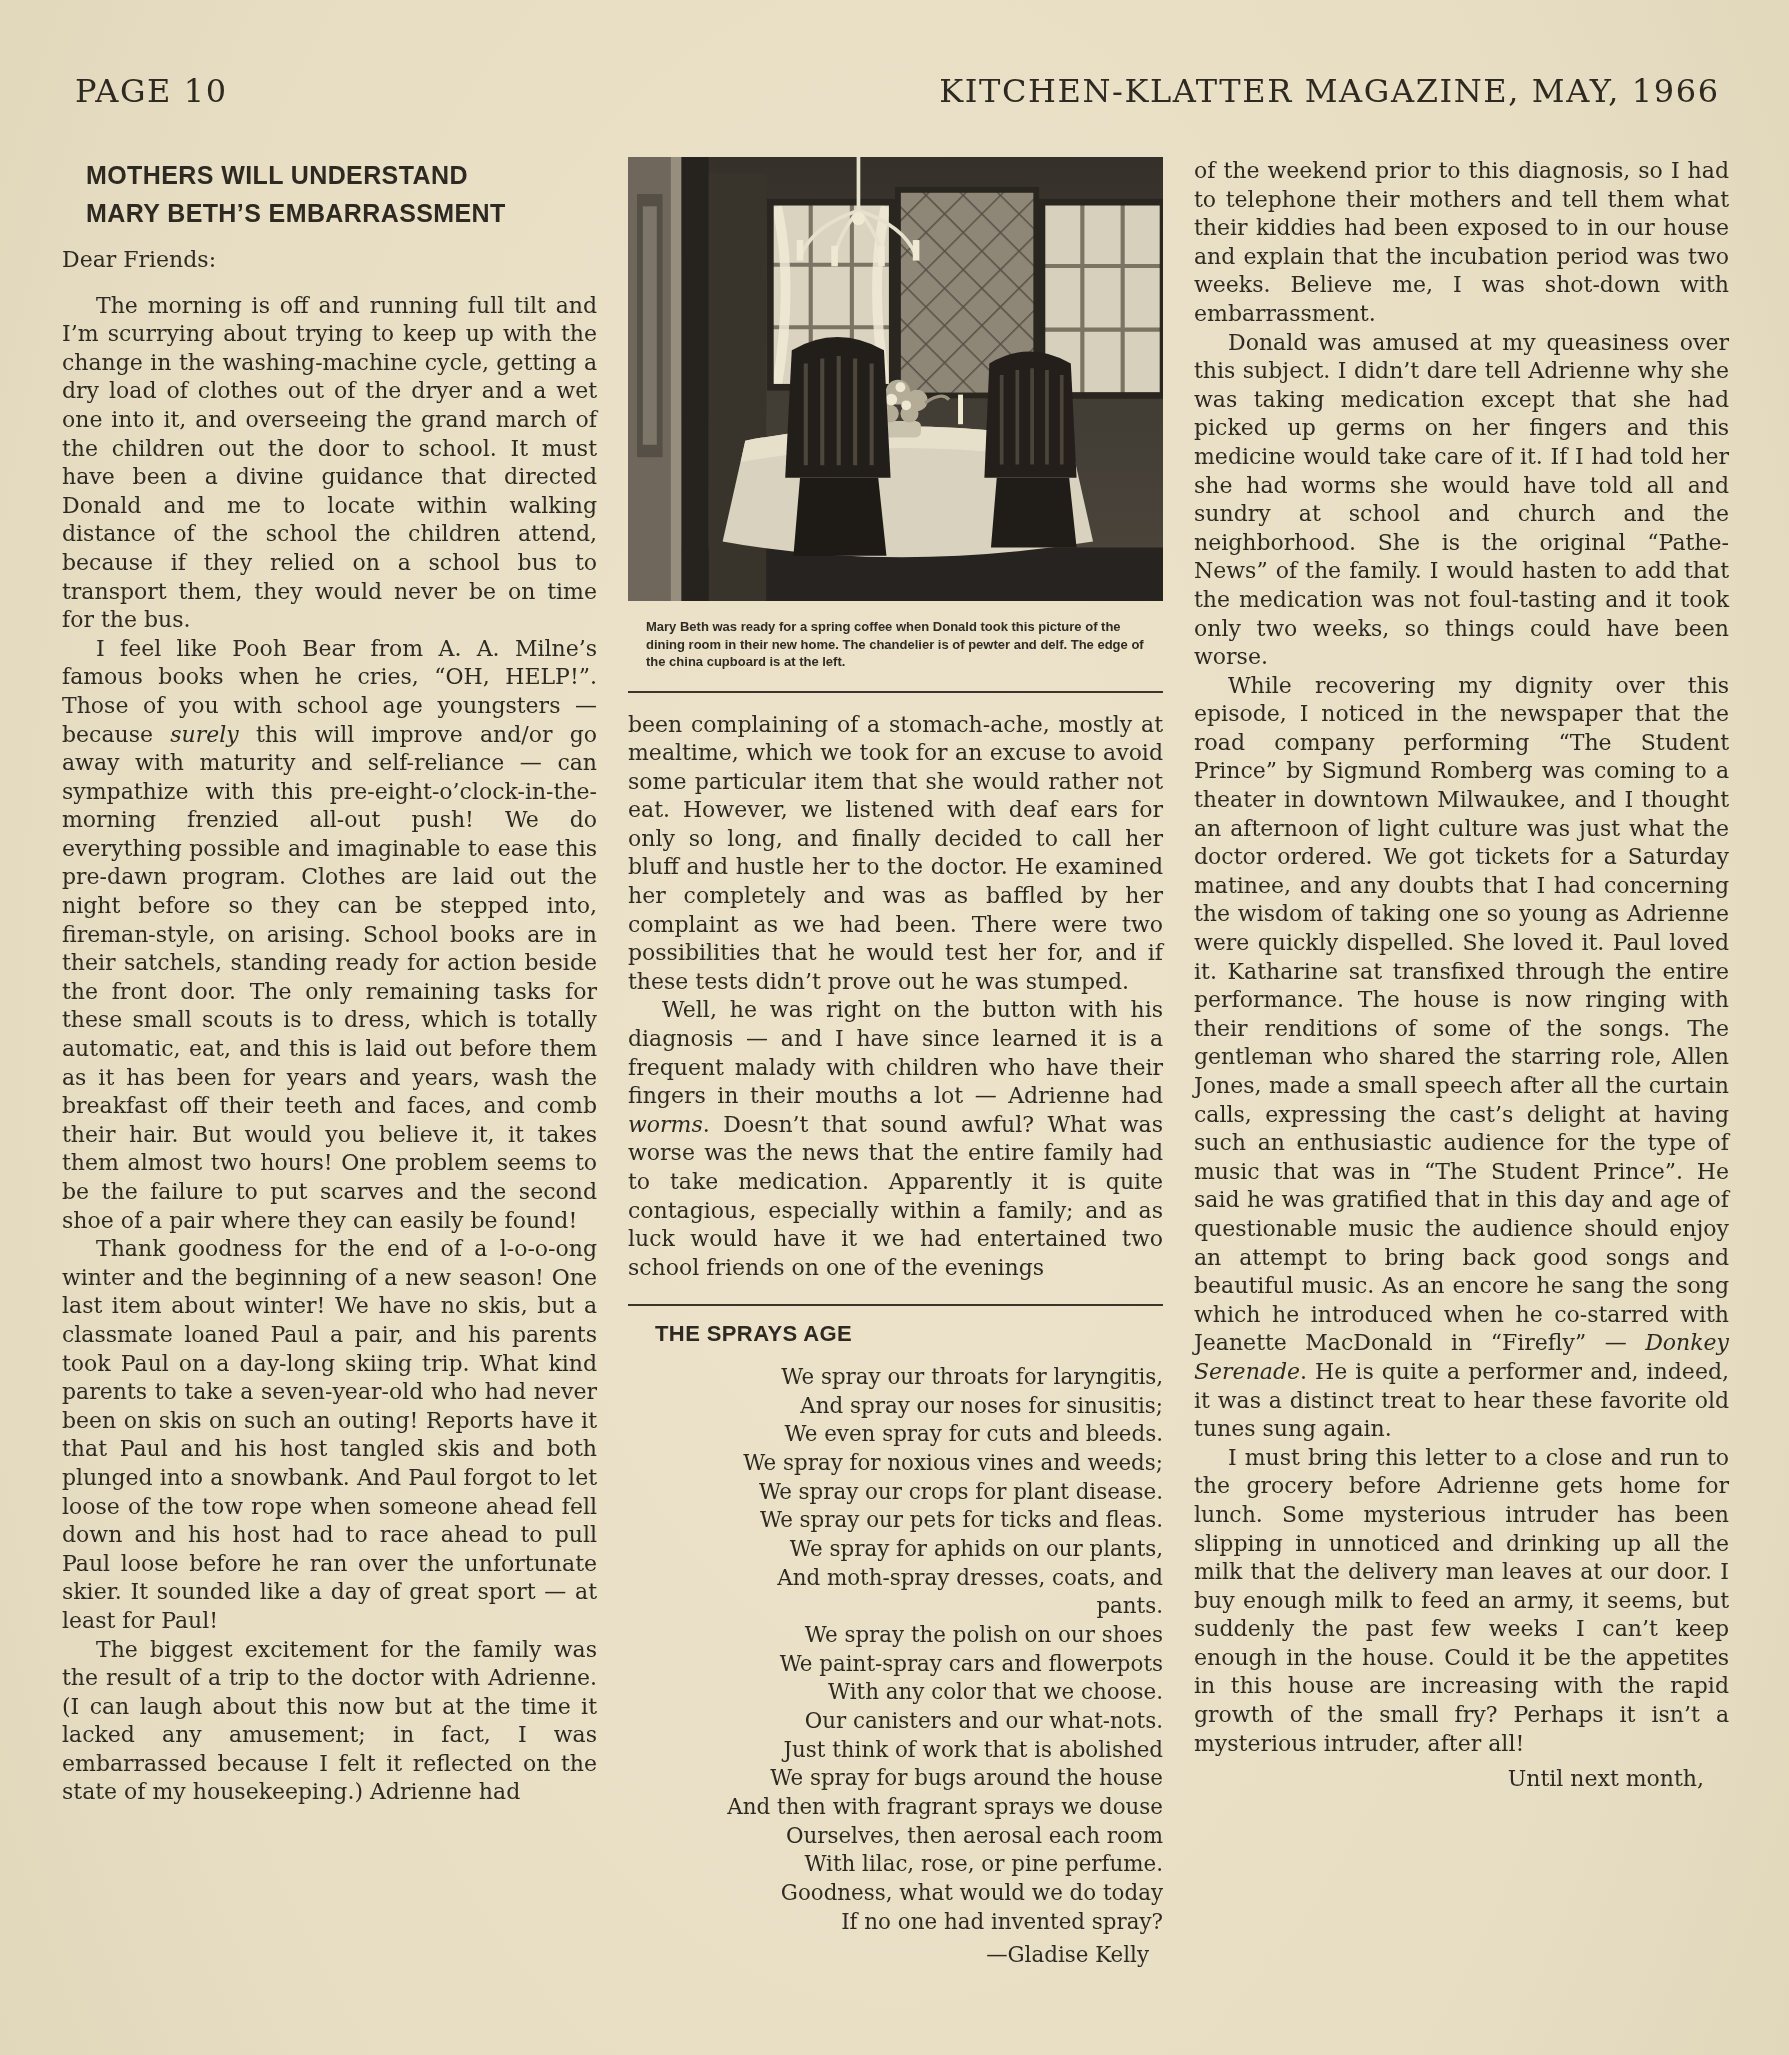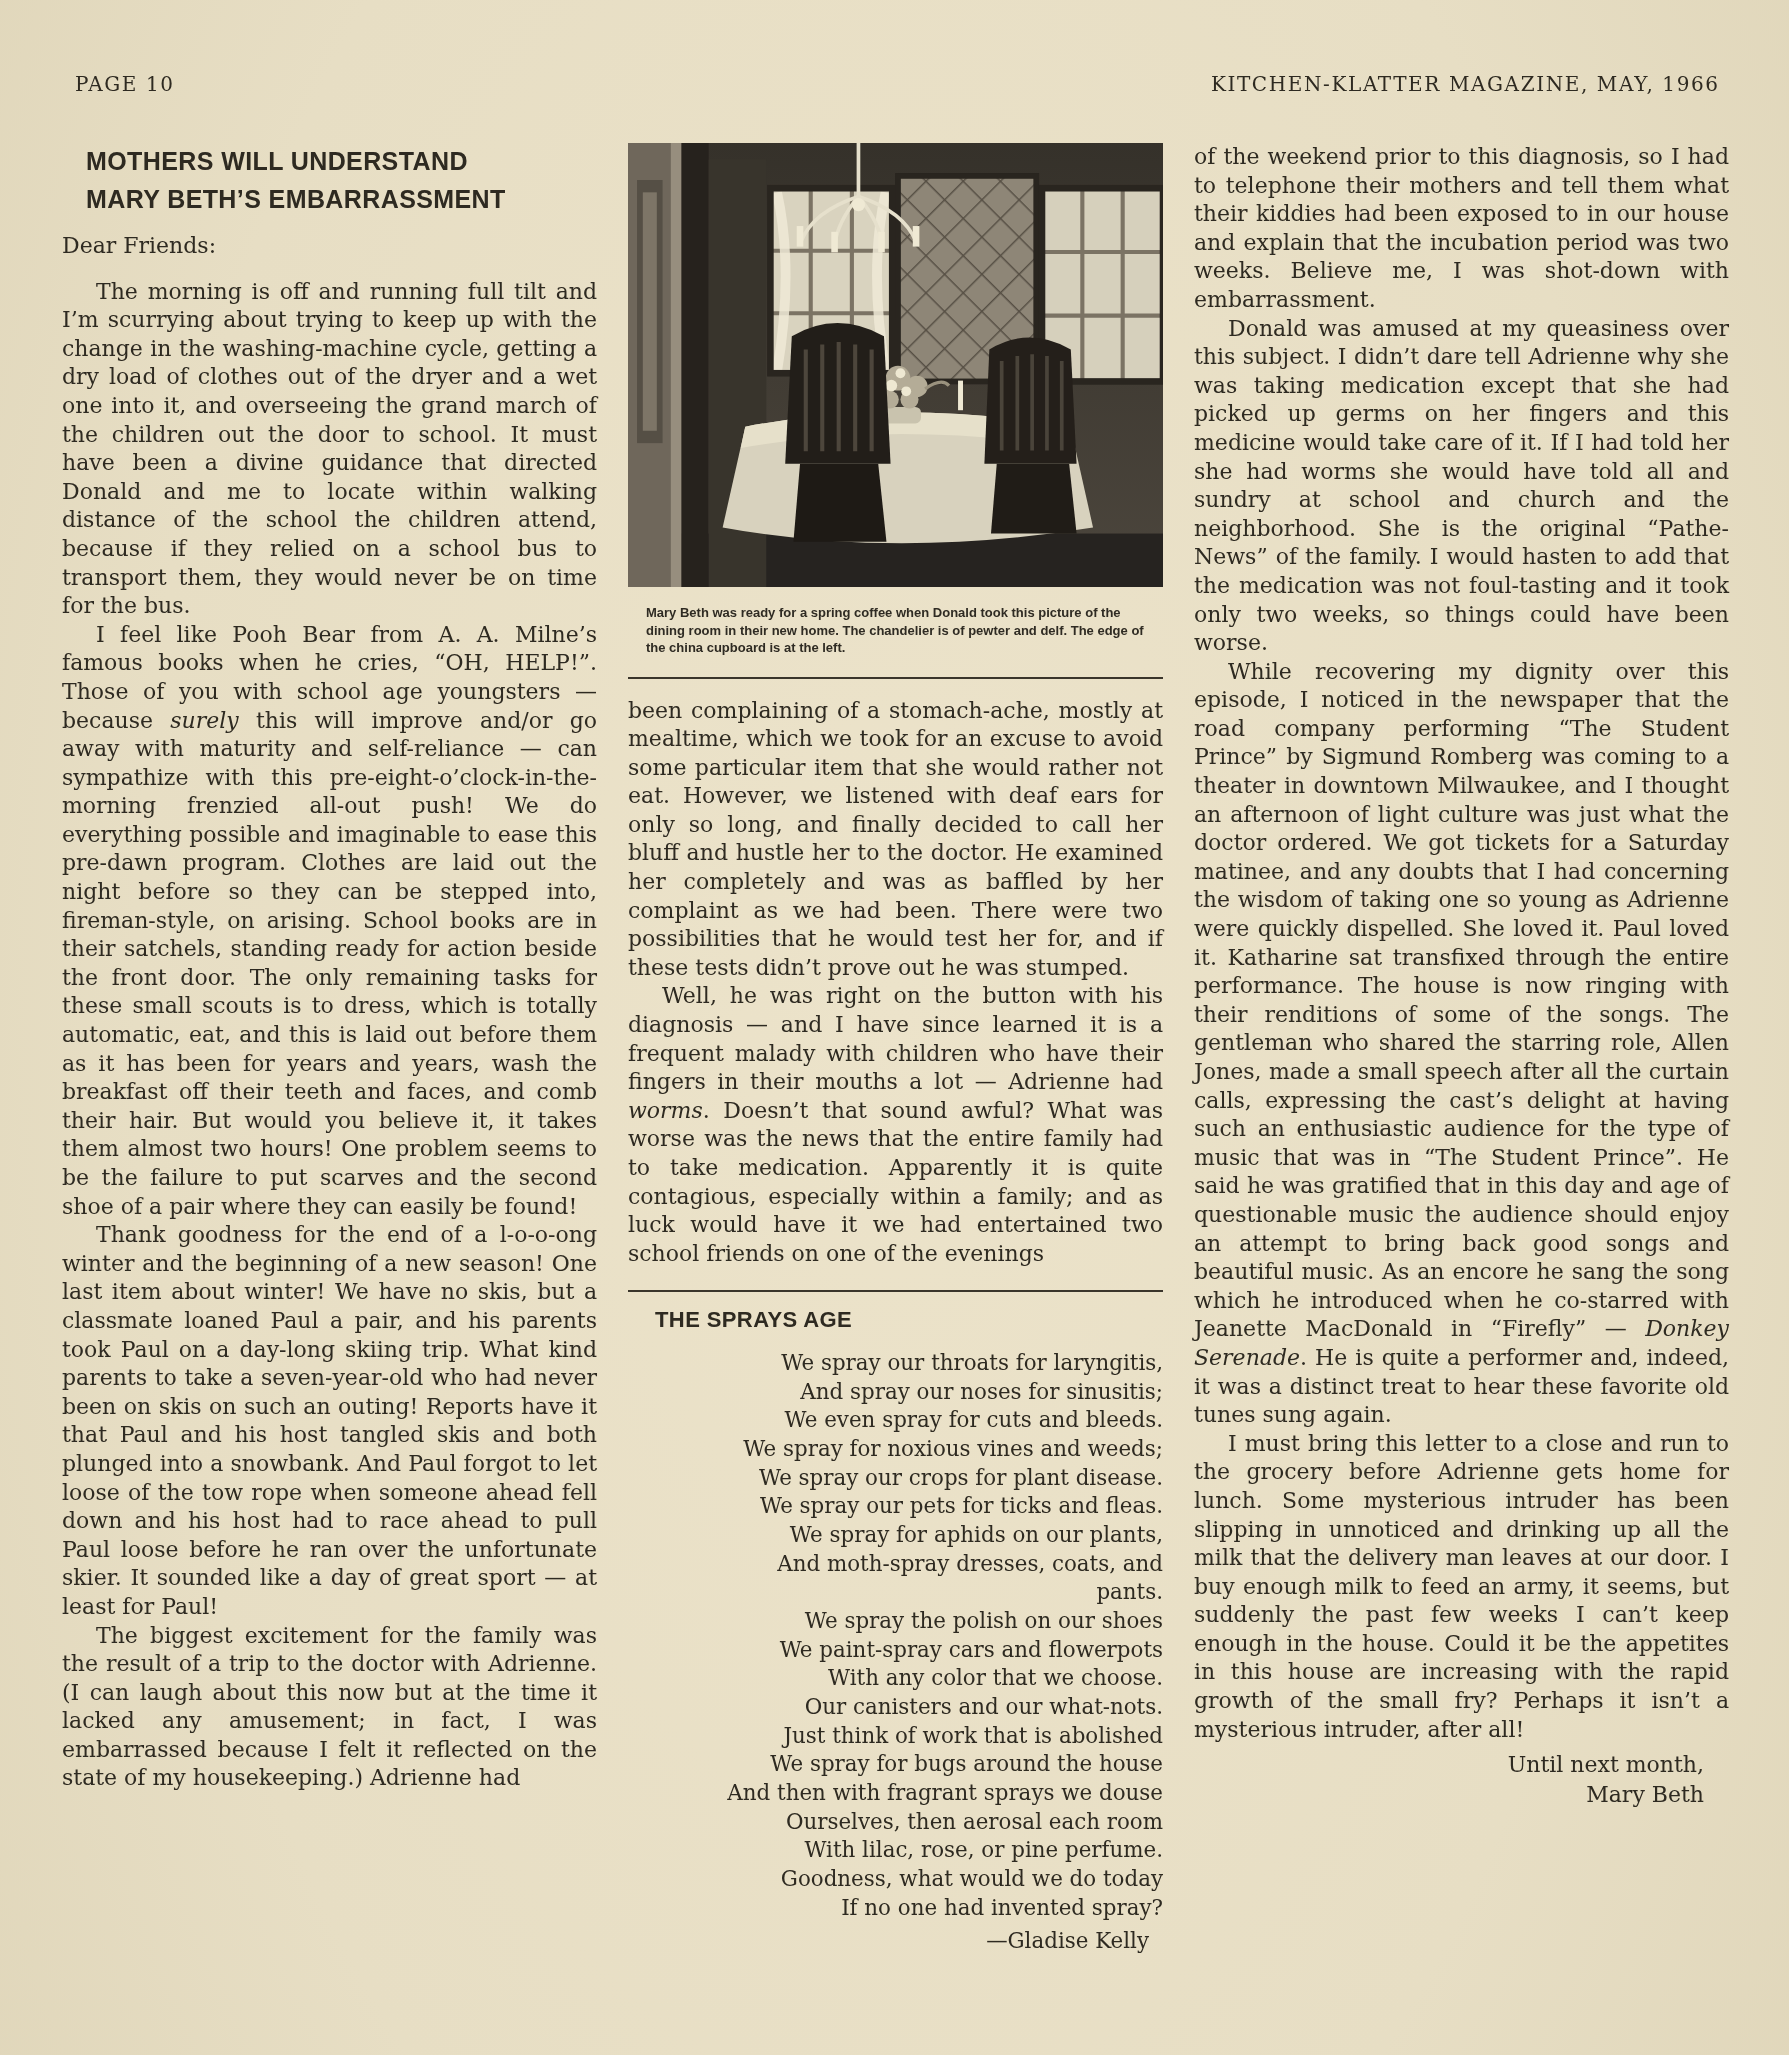--- a/index.html
+++ b/index.html
@@ -5,21 +5,21 @@
   * { margin:0; padding:0; box-sizing:border-box; }
   html, body { width:1789px; height:2616px; overflow:hidden; }
   body {
     background: radial-gradient(ellipse at 50% 38%, #ece3ca 0%, #e7dec4 60%, #ddd3b6 100%);
     color:#2e2a21;
     font-family:"DejaVu Serif","Liberation Serif",serif;
   }
   .page { width:1789px; height:2616px; padding:72px 62px 25px; position:relative; }
 
   .header { display:flex; justify-content:space-between; align-items:baseline;
-            font-size:20px; letter-spacing:1.6px; padding:0 7.4px 0 13px; margin-bottom:47px; }
+            font-size:32px; letter-spacing:1.6px; padding:0 7.4px 0 13px; margin-bottom:47px; }
 
   .columns { display:flex; gap:31px; align-items:flex-start; }
   .col { width:535px; flex:0 0 535px; }
 
   .title { font-family:"Liberation Sans","DejaVu Sans",sans-serif; font-weight:bold;
            font-size:25px; line-height:1.5; letter-spacing:0.4px; padding-left:24px; margin-bottom:14px; }
 
   .salutation { font-size:22px; line-height:1.3; margin-bottom:17px; }
 
   .para { font-size:22px; line-height:1.3; text-align:justify; text-indent:34px; }
@@ -204,19 +204,18 @@
 
     <div class="col">
       <div class="cont-first">
           <p class="para">of the weekend prior to this diagnosis, so I had to telephone their mothers and tell them what their kiddies had been exposed to in our house and explain that the incubation period was two weeks. Believe me, I was shot-down with embarrassment.</p>
           <p class="para">Donald was amused at my queasiness over this subject. I didn’t dare tell Adrienne why she was taking medication except that she had picked up germs on her fingers and this medicine would take care of it. If I had told her she had worms she would have told all and sundry at school and church and the neighborhood. She is the original “Pathe-News” of the family. I would hasten to add that the medication was not foul-tasting and it took only two weeks, so things could have been worse.</p>
           <p class="para">While recovering my dignity over this episode, I noticed in the newspaper that the road company performing “The Student Prince” by Sigmund Romberg was coming to a theater in downtown Milwaukee, and I thought an afternoon of light culture was just what the doctor ordered. We got tickets for a Saturday matinee, and any doubts that I had concerning the wisdom of taking one so young as Adrienne were quickly dispelled. She loved it. Paul loved it. Katharine sat transfixed through the entire performance. The house is now ringing with their renditions of some of the songs. The gentleman who shared the starring role, Allen Jones, made a small speech after all the curtain calls, expressing the cast’s delight at having such an enthusiastic audience for the type of music that was in “The Student Prince”. He said he was gratified that in this day and age of questionable music the audience should enjoy an attempt to bring back good songs and beautiful music. As an encore he sang the song which he introduced when he co-starred with Jeanette MacDonald in “Firefly” — <i>Donkey Serenade</i>. He is quite a performer and, indeed, it was a distinct treat to hear these favorite old tunes sung again.</p>
           <p class="para">I must bring this letter to a close and run to the grocery before Adrienne gets home for lunch. Some mysterious intruder has been slipping in unnoticed and drinking up all the milk that the delivery man leaves at our door. I buy enough milk to feed an army, it seems, but suddenly the past few weeks I can’t keep enough in the house. Could it be the appetites in this house are increasing with the rapid growth of the small fry? Perhaps it isn’t a mysterious intruder, after all!</p>
         </div>
       <div class="signoff">
         <div>Until next month,</div>
-        <div>Mary Beth</div>
       </div>
     </div>
 
   </div>
 </div>
 
 
 </body></html>

